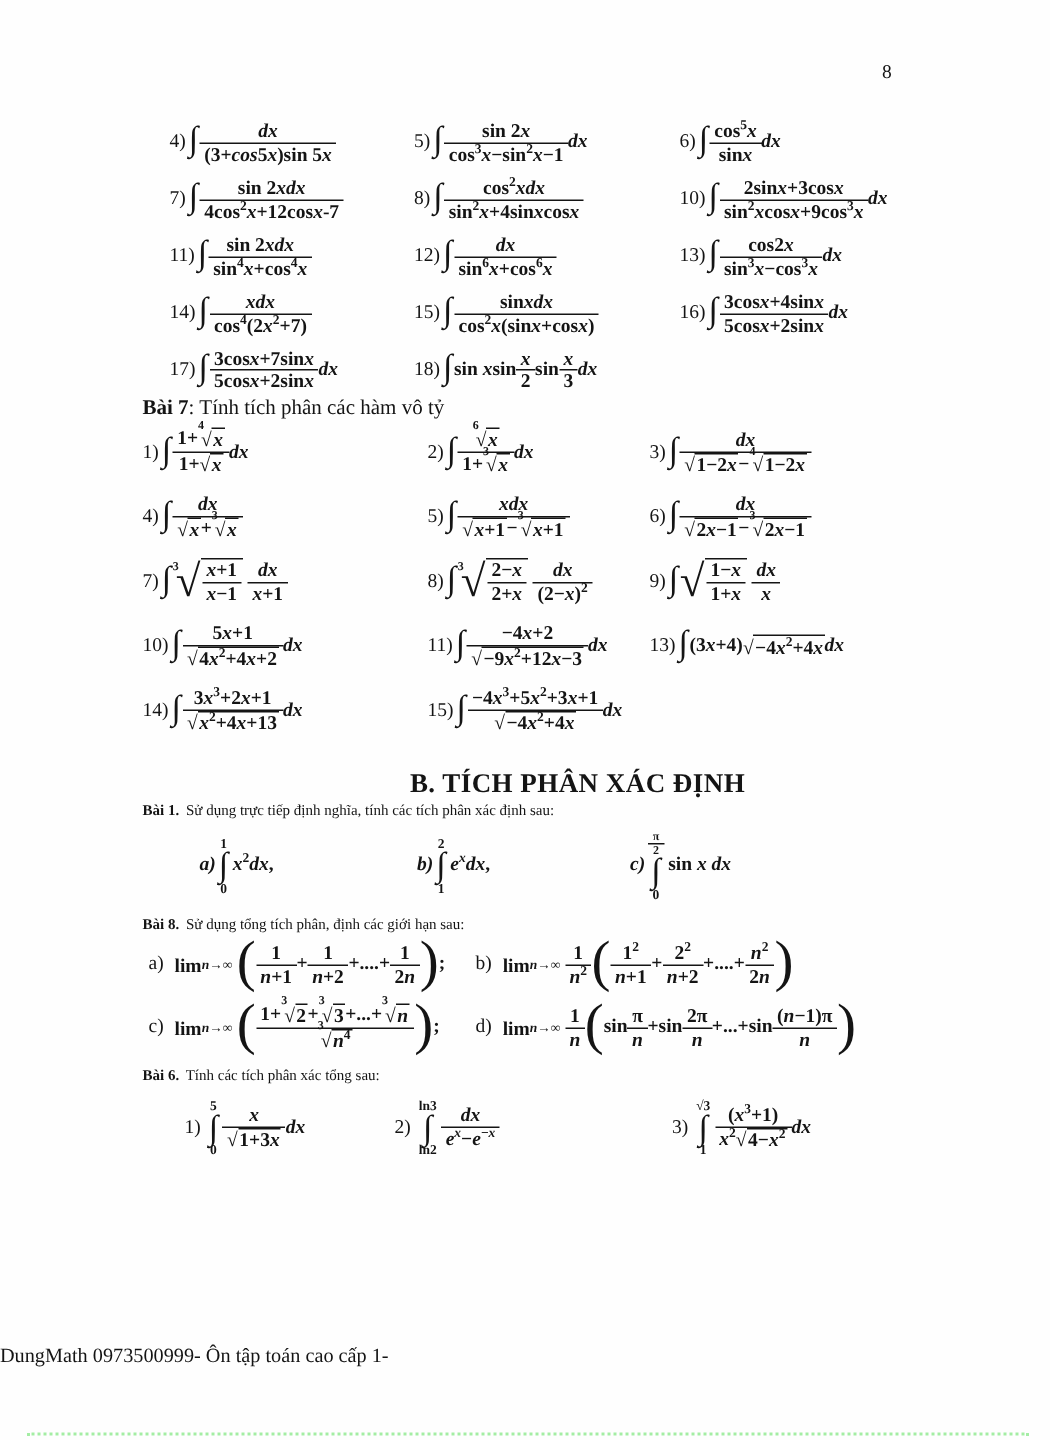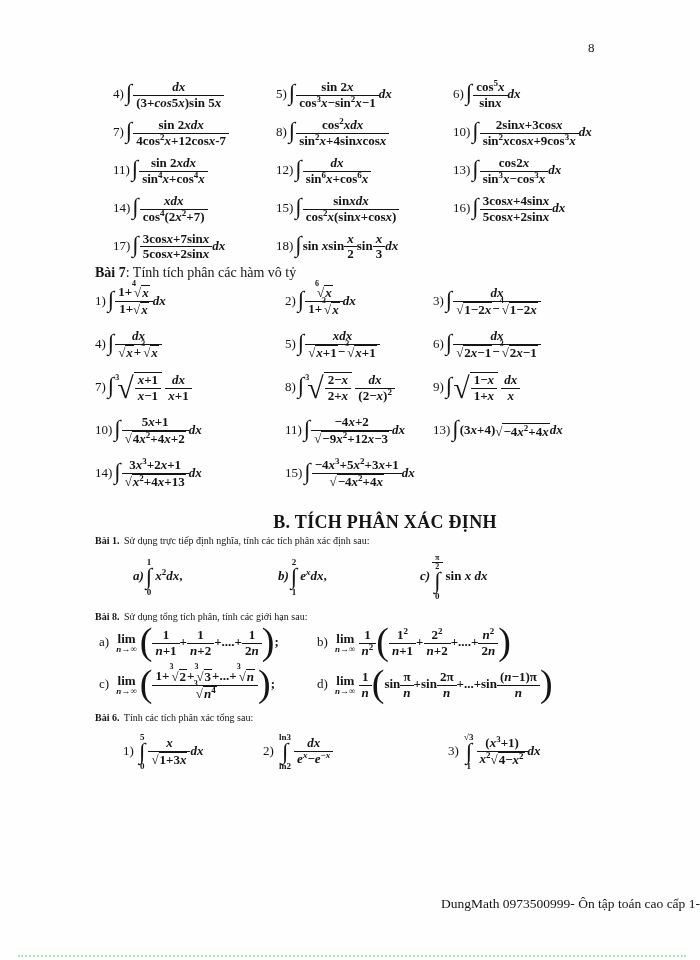--- a/index.html
+++ b/index.html
@@ -34,33 +34,33 @@
   .fr .de{display:block;border-top:1.4px solid #141414;padding:0 3px;}
   .fr.sm{font-size:8px;line-height:1;}
   .fr.sm .de{border-top-width:1px;padding:0 1px;}
   
   .sq{white-space:nowrap;display:inline-block;vertical-align:middle;}
   .sq .ix{font-size:8px;position:relative;top:-6px;margin-right:-2px;font-weight:bold;}
   .sq .rd{font-weight:normal;}
   .sq .rd.big{font-size:30px;line-height:0;vertical-align:middle;}
   .sq .ov{border-top:1.4px solid #141414;display:inline-block;padding:0 1px;}
   
-  .lm{display:inline-flex;flex-direction:column;align-items:center;vertical-align:middle;line-height:1;margin:0 3px;}
+  .lm{display:inline-flex;flex-direction:row;align-items:center;vertical-align:middle;line-height:1;margin:0 3px;}
   .lm .lo{font-size:9px;}
   
   .bp{font-size:38px;font-weight:normal;vertical-align:middle;line-height:0;position:relative;top:-2px;}
 
   
   .h7{font-size:14px;margin-top:3px;}
   .hB{font-size:18px;font-weight:bold;margin-top:22px;letter-spacing:0.3px;text-align:center;}
   .hbai{font-size:10px;margin-top:2px;}
   .hbai b{margin-right:2px;}
   .h2sp{margin-top:10px;}
 
-  .footer{position:absolute;top:896px;left:0;width:100%;text-align:right;font-size:13.5px;}
+  .footer{position:absolute;top:896px;left:0;width:100%;text-align:left;font-size:13.5px;}
   .dotline{position:absolute;left:18px;right:14px;bottom:3px;border-top:2px dotted #a4eda4;}
 </style>
 </head>
 <body>
 
 <div class="page">
 
   <div class="pagenum">8</div>
 
   <div class="body">
@@ -148,21 +148,21 @@
               <span class="lb">1</span>
             </span><i>e</i><sup><i>x</i></sup><i>dx</i>,</span></div>
 
         <div class="ex"><span class="en">c)</span><span class="ef"><span class="il">
               <span class="ub"><span class="fr sm"><span class="nu">π</span><span class="de">2</span></span></span>
               <span class="ig">∫</span>
               <span class="lb">0</span>
             </span>sin <i>x dx</i></span></div>
       </div>
 
-    <div class="hbai h2sp"><b>Bài 8.</b><span> Sử dụng tổng tích phân, tính các giới hạn sau:</span></div>
+    <div class="hbai h2sp"><b>Bài 8.</b><span> Sử dụng tổng tích phân, định các giới hạn sau:</span></div>
     <div class="grid b2-grid">
 
         <div class="ex"><span class="en">a)</span> <span class="ef"><span class="lm">
               <span>lim</span>
               <span class="lo"><i>n</i>→∞</span>
             </span><span class="bp">(</span><span class="fr"><span class="nu">1</span><span class="de"><i>n</i>+1</span></span>+<span class="fr"><span class="nu">1</span><span class="de"><i>n</i>+2</span></span>+....+<span class="fr"><span class="nu">1</span><span class="de">2<i>n</i></span></span><span class="bp">)</span>;</span></div>
 
         <div class="ex"><span class="en">b)</span> <span class="ef"><span class="lm">
               <span>lim</span>
               <span class="lo"><i>n</i>→∞</span>

